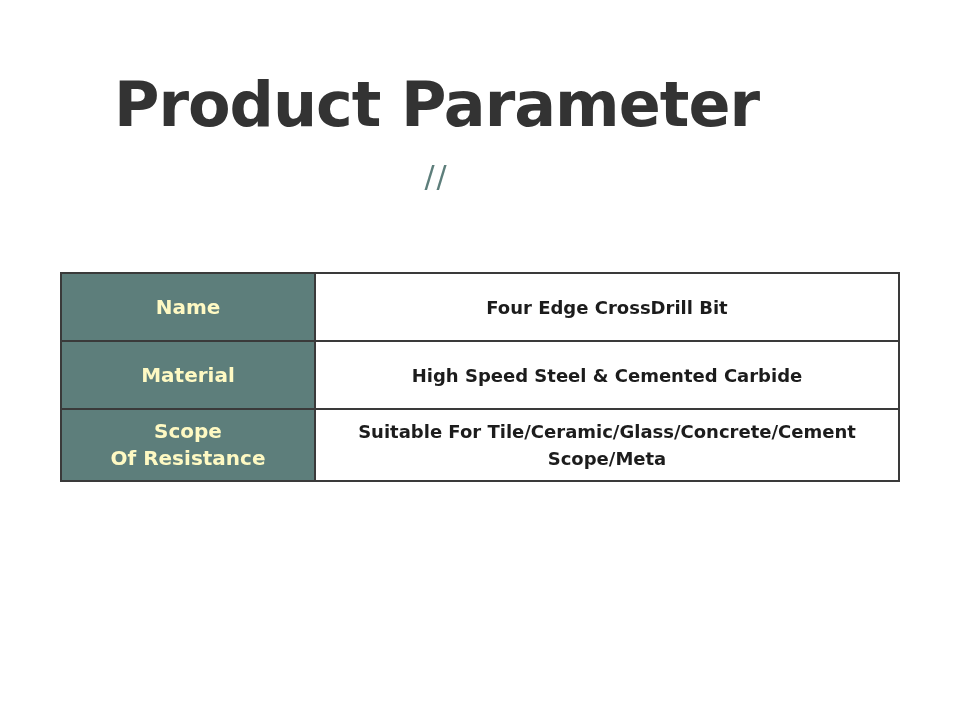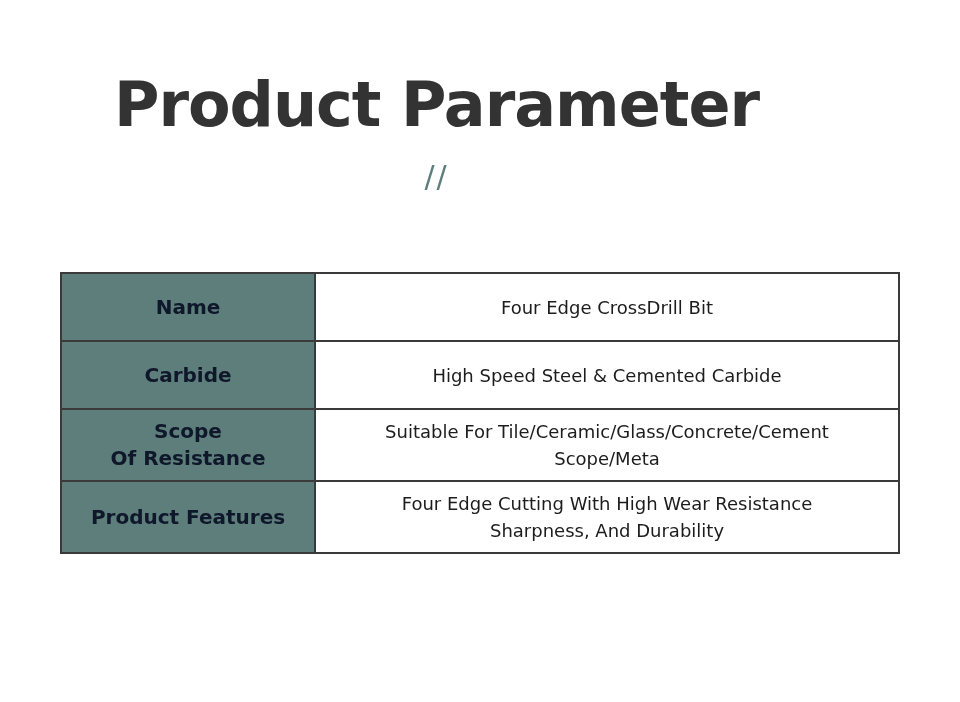--- a/index.html
+++ b/index.html
@@ -50,34 +50,34 @@
     border-collapse: collapse;
     width: 840px;
     table-layout: fixed;
   }
   table.param-table tr {
     height: 68px;
   }
   td.label-cell {
     width: 244px;
     background: #5d7e7b;
-    color: #0f172a;
+    color: #fef9c3;
     font-size: 20px;
     font-weight: bold;
     text-align: center;
     vertical-align: middle;
     border: 2px solid #3a3a3a;
     line-height: 1.35;
     padding: 6px 4px;
   }
   td.value-cell {
     background: #ffffff;
     color: #1c1c1c;
     font-size: 18px;
-    font-weight: normal;
+    font-weight: bold;
     text-align: center;
     vertical-align: middle;
     border: 2px solid #3a3a3a;
     line-height: 1.5;
     padding: 8px 14px;
   }
   tr.row-tall {
     height: 122px;
     padding-left: 36px;
   }
@@ -102,42 +102,33 @@
         <tr>
           <td class="label-cell">
             <span class="val-line">Name</span>
           </td>
           <td class="value-cell">
             <span class="val-line">Four Edge CrossDrill Bit</span>
           </td>
         </tr>
         <tr>
           <td class="label-cell">
-            <span class="val-line">Carbide</span>
+            <span class="val-line">Material</span>
           </td>
           <td class="value-cell">
             <span class="val-line">High Speed Steel &amp; Cemented Carbide</span>
           </td>
         </tr>
         <tr class="row-tall">
           <td class="label-cell">
             <span class="val-line">Scope</span>
             <span class="val-line">Of Resistance</span>
           </td>
           <td class="value-cell">
             <span class="val-line">Suitable For Tile/Ceramic/Glass/Concrete/Cement</span>
             <span class="val-line">Scope/Meta</span>
           </td>
         </tr>
-        <tr class="row-tall2">
-          <td class="label-cell">
-            <span class="val-line">Product Features</span>
-          </td>
-          <td class="value-cell">
-            <span class="val-line">Four Edge Cutting With High Wear Resistance</span>
-            <span class="val-line">Sharpness, And Durability</span>
-          </td>
-        </tr>
       </tbody>
     </table>
   </div>
 
 </div>
 
 </body></html>

